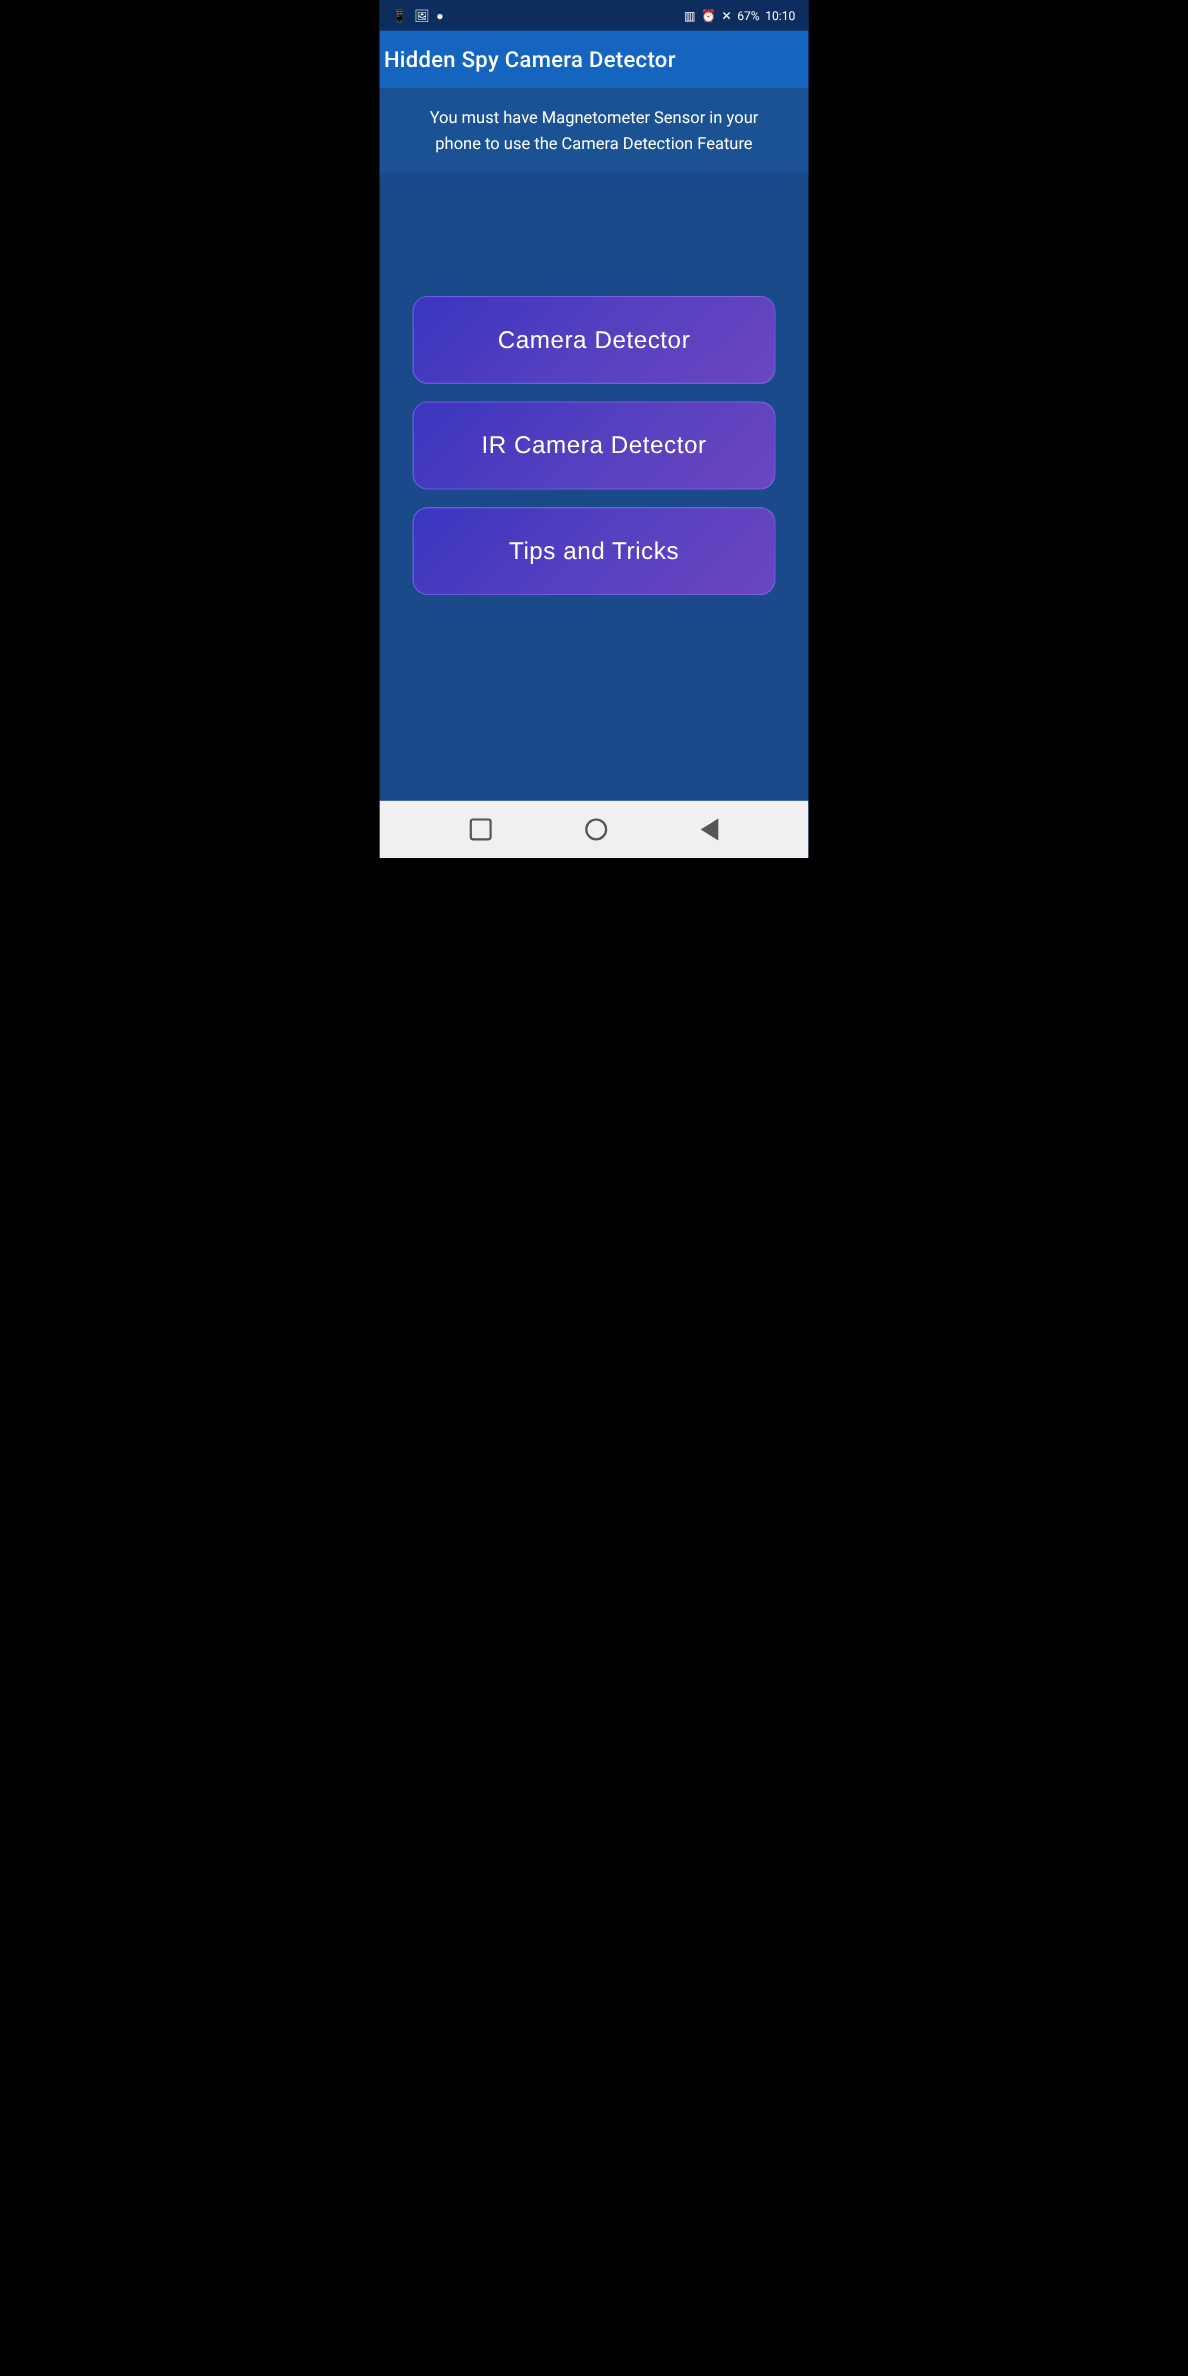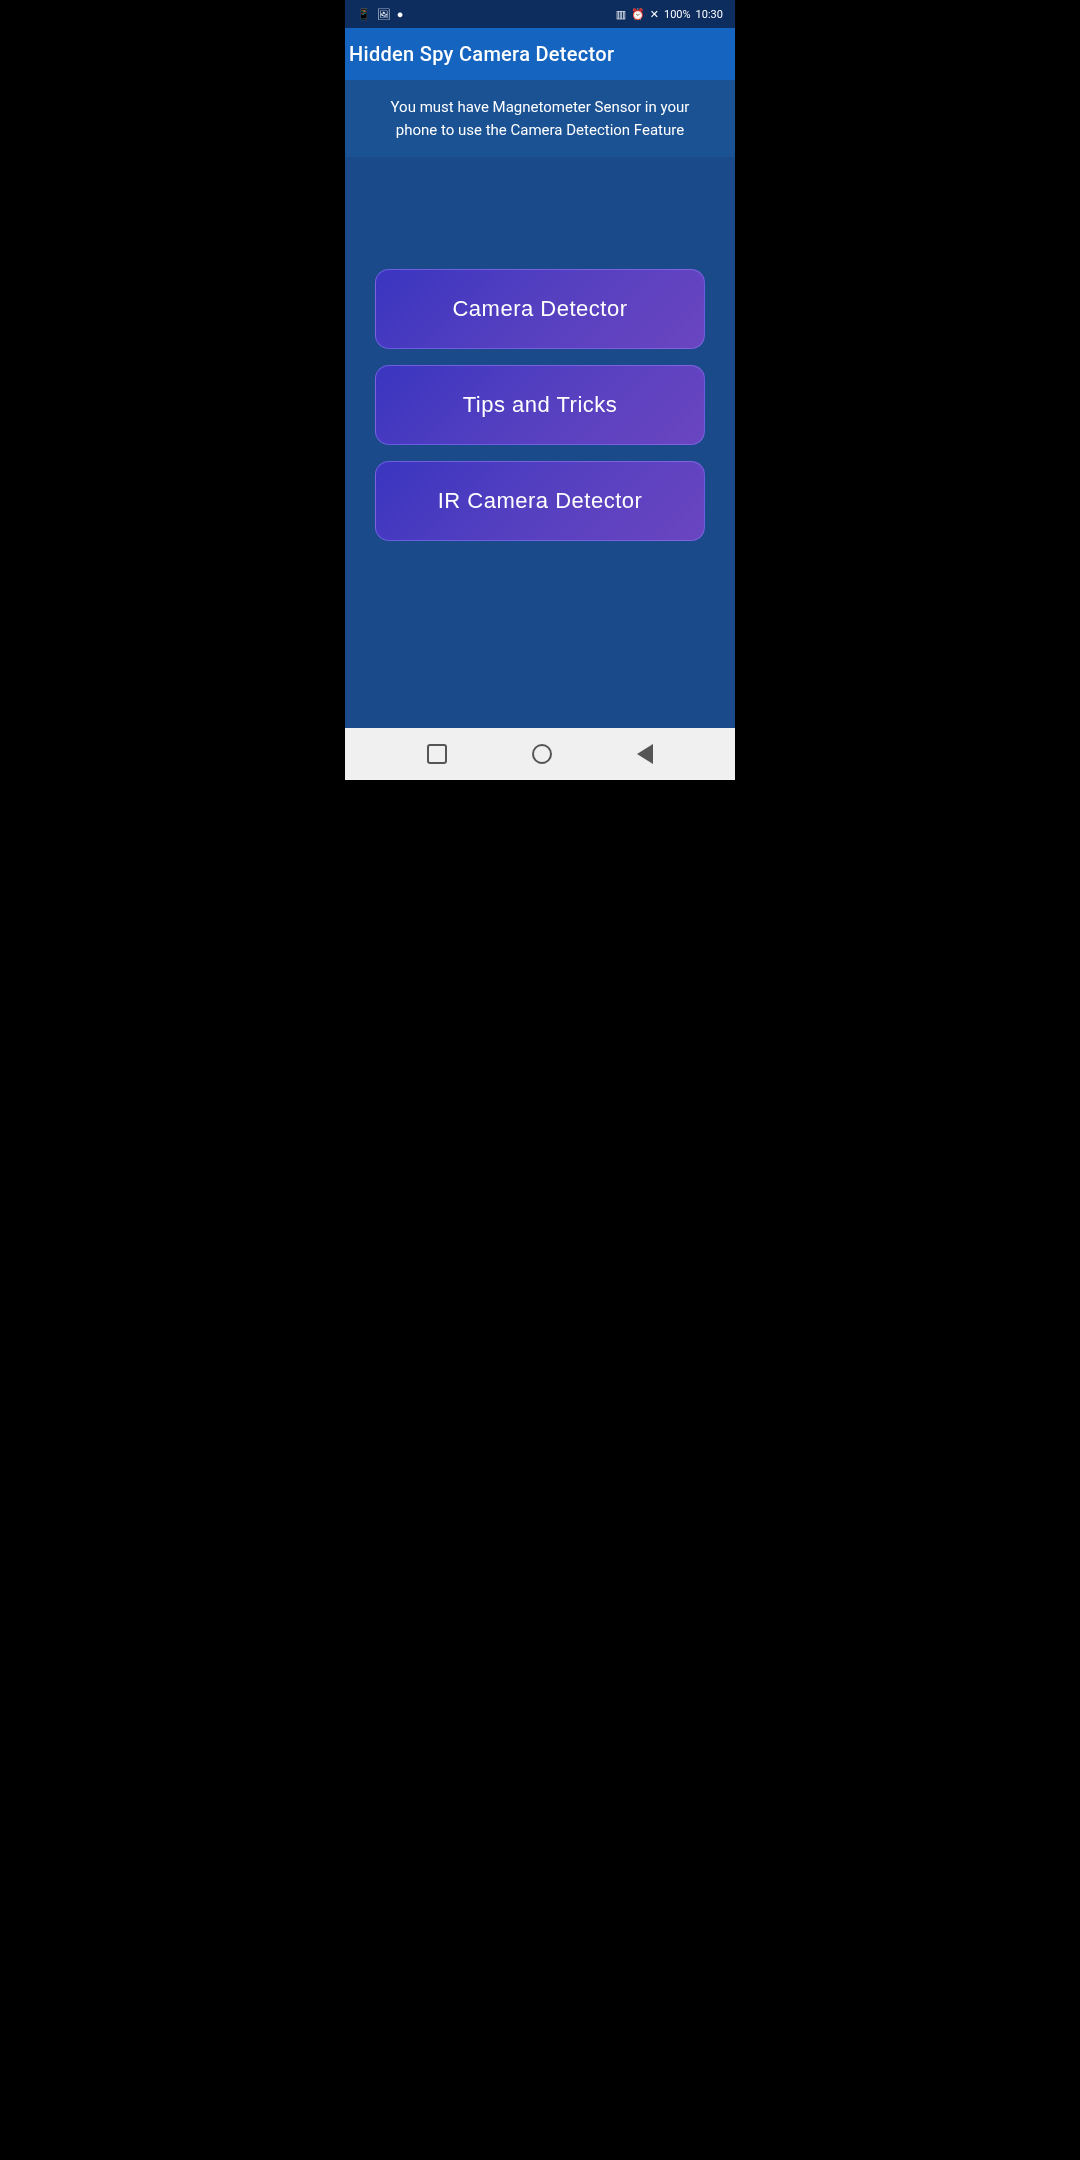--- a/index.html
+++ b/index.html
@@ -155,42 +155,42 @@
 <div class="status-bar">
   <div class="status-bar-left">
     <span>📱</span>
     <span>🖼</span>
     <span>●</span>
   </div>
   <div class="status-bar-right">
     <span>▥</span>
     <span>⏰</span>
     <span>✕</span>
-    <span>100%</span>
-    <span>10:30</span>
+    <span>67%</span>
+    <span>10:10</span>
   </div>
 </div>
 
 <div class="app-bar">
   <span class="app-title">Hidden Spy Camera Detector</span>
 </div>
 
 <div class="notice-banner">
   <span class="notice-text">You must have Magnetometer Sensor in your phone to use the Camera Detection Feature</span>
 </div>
 
 <div class="main-content">
 
   <div style="flex:1"></div>
 
   <button class="menu-button">Camera Detector</button>
 
+  <button class="menu-button">IR Camera Detector</button>
+
   <button class="menu-button">Tips and Tricks</button>
-
-  <button class="menu-button">IR Camera Detector</button>
 
 
   <div style="flex:2"></div>
 
 </div>
 
 <div class="nav-bar">
   <div class="nav-icon">
     <div class="icon-square"></div>
   </div>

